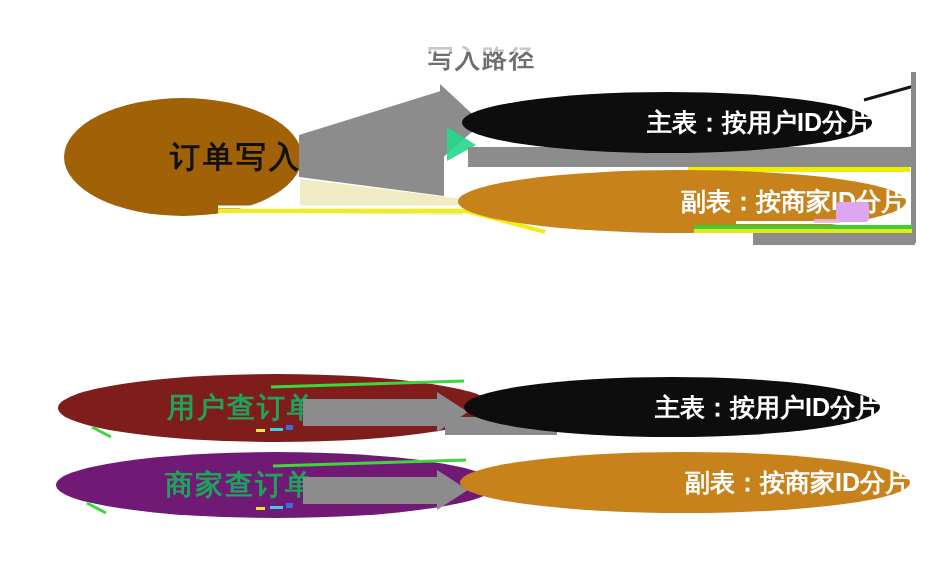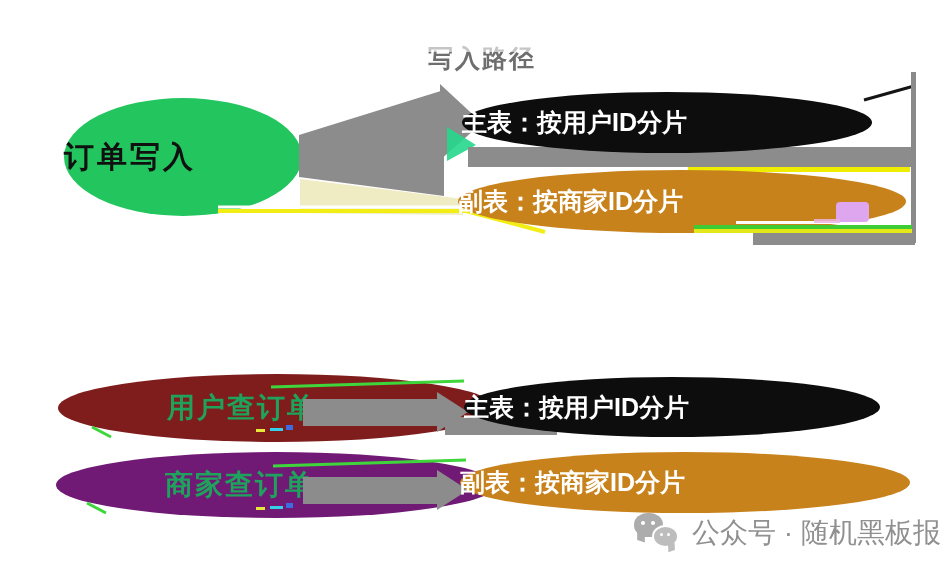--- a/index.html
+++ b/index.html
@@ -2,26 +2,26 @@
 <html><head>
 <meta charset="utf-8">
 <style>
   html,body { margin:0; padding:0; background:#ffffff; }
   #stage {
     position:relative; width:950px; height:570px; background:#ffffff;
     font-family:"Liberation Sans","DejaVu Sans",sans-serif; overflow:hidden;
   }
   .ellipse {
     position:absolute; border-radius:50%;
-    display:flex; align-items:center; justify-content:flex-start;
+    display:flex; align-items:center; justify-content:flex-end;
     font-weight:bold; white-space:nowrap;
   }
   
   #green-ellipse { left:64px; top:98px; width:238px; height:118px;
-    background:#22c55e; color:#101010; font-size:30px; letter-spacing:3px; z-index:1; }
+    background:#a16207; color:#101010; font-size:30px; letter-spacing:3px; z-index:1; }
   #black-ellipse-1 { left:462px; top:92px; width:410px; height:61px;
     background:#0D0D0D; color:#ffffff; font-size:25px; z-index:3; }
   #orange-ellipse-1 { left:458px; top:170px; width:448px; height:63px;
     background:#C8821B; color:#ffffff; font-size:25px; z-index:3; }
   
   #mint-ellipse-1 { left:58px; top:374px; width:438px; height:68px; background:#7f1d1d; z-index:1; }
   #mint-ellipse-2 { left:56px; top:452px; width:440px; height:66px; background:#701a75; z-index:1; }
   .mint-label { position:absolute; left:34px; width:300px; text-align:center;
     color:#1FA35C; font-size:28px; font-weight:bold; letter-spacing:2px; }
   #black-ellipse-2 { left:464px; top:377px; width:416px; height:60px;
@@ -127,27 +127,14 @@
     <rect x="694" y="229" width="218" height="4" fill="#E5E818"></rect>
     <rect x="753" y="233" width="162" height="12" fill="#8C8C8C"></rect>
     <rect x="836" y="202" width="33" height="20" rx="4" fill="#DDA6EE"></rect>
     <rect x="814" y="219" width="26" height="4" fill="#EFB3E2" opacity="0.85"></rect>
   </svg>
 
   <div class="section-title" id="title-write">写入路径</div>
   <div class="title-fade" id="fade-write"></div>
   <div class="title-fade" id="fade-query"></div>
 
-  <div id="watermark">
-    <span class="wc">
-      <span class="wc-big">
-        <span class="eye l"></span>
-          <span class="eye r"></span>
-      </span>
-      <span class="wc-small">
-        <span class="eye l"></span>
-          <span class="eye r"></span>
-      </span>
-    </span>
-    <span>公众号 · 随机黑板报</span>
-  </div>
 
 </div>
 
 </body></html>

